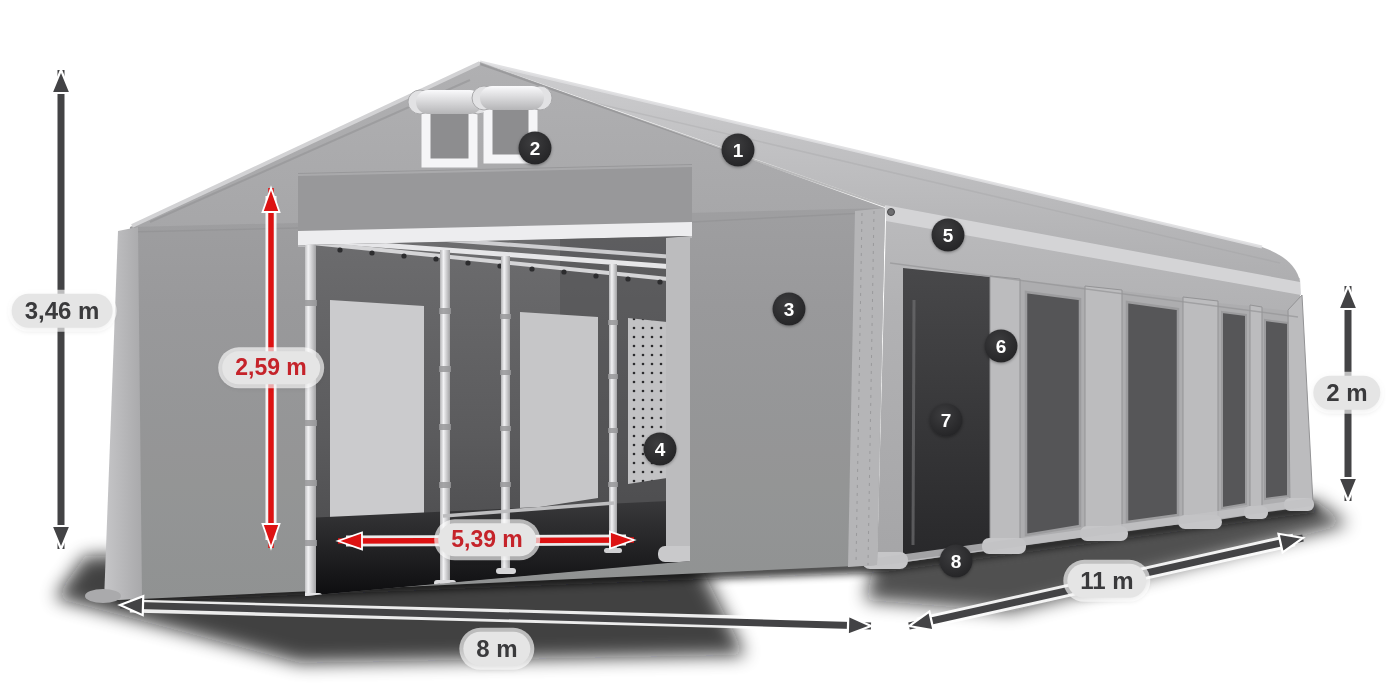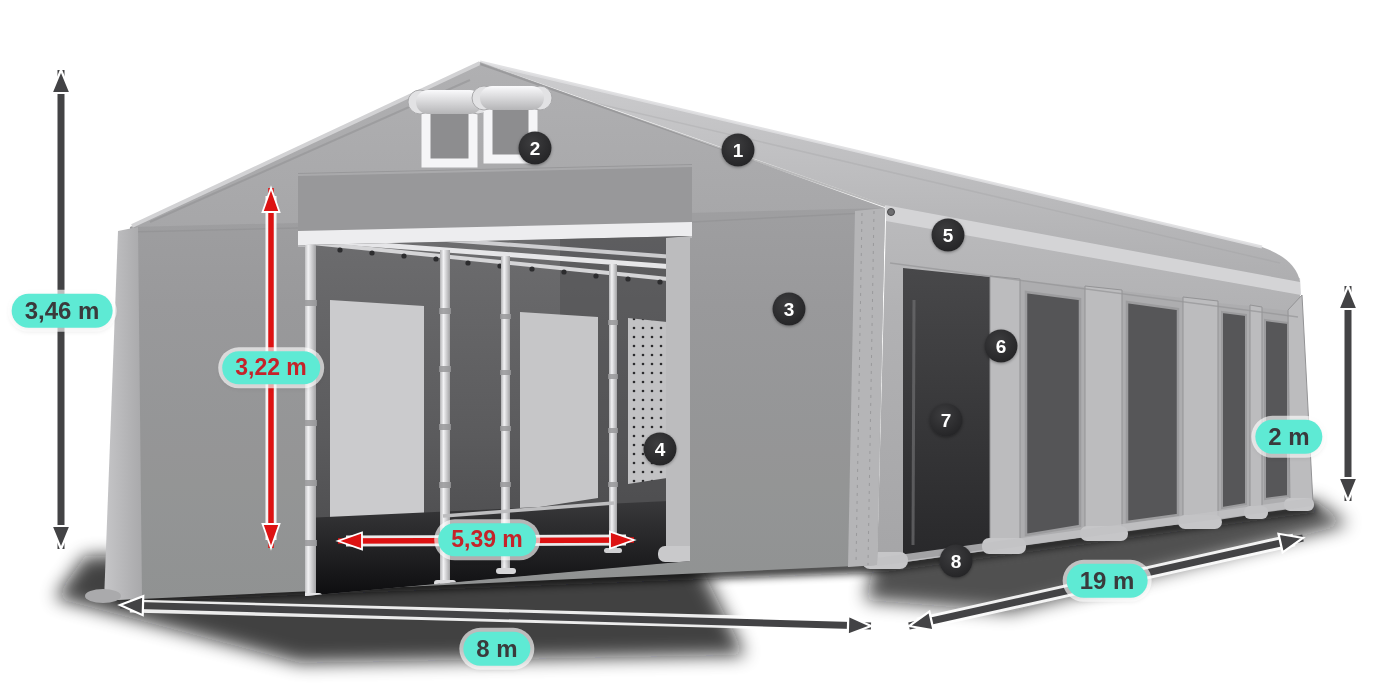--- a/index.html
+++ b/index.html
@@ -1,21 +1,21 @@
 <!DOCTYPE html>
 <html><head>
 <meta charset="utf-8">
 <style>
   html,body{margin:0;padding:0;background:#fff;}
   body{width:1400px;height:700px;overflow:hidden;font-family:"Liberation Sans",sans-serif;}
   .stage{position:relative;width:1400px;height:700px;}
   .stage svg{position:absolute;left:0;top:0;}
   .dim-label{
     position:absolute;transform:translate(-50%,-50%);
-    background:#5eead4;border-radius:22px;padding:4px 13px;
+    background:#e5e5e5;border-radius:22px;padding:4px 13px;
     font-weight:bold;font-size:24px;line-height:1.1;color:#3a3a3c;white-space:nowrap;
     box-shadow:0 0 0 4px rgba(255,255,255,.65),0 2px 6px rgba(0,0,0,.18);
   }
   .dim-label.red{color:#c5232a;font-size:23px;}
   .marker{
     position:absolute;width:33px;height:33px;border-radius:50%;
     transform:translate(-50%,-50%);
     background:radial-gradient(circle at 42% 35%, #3d3d3f 0%, #252527 75%);
     color:#fff;font-weight:bold;font-size:19px;
     display:flex;align-items:center;justify-content:center;
@@ -262,25 +262,25 @@
       <line x1="271" y1="188" x2="271" y2="548" stroke="#dd1212" stroke-width="5.5" marker-start="url(#mRed)" marker-end="url(#mRed)"></line>
     </g>
     <g>
       <line x1="346" y1="541" x2="626" y2="540" stroke="#ffffff" stroke-width="11" opacity="0.9"></line>
       <line x1="338" y1="541" x2="634" y2="540" stroke="#dd1212" stroke-width="5.5" marker-start="url(#mRed)" marker-end="url(#mRed)"></line>
     </g>
   </g>
 </svg>
 
 <div class="dim-label" style="left:62px;top:311px;">3,46 m</div>
-<div class="dim-label red" style="left:271px;top:368px;">3,22 m</div>
+<div class="dim-label red" style="left:271px;top:368px;">2,59 m</div>
 <div class="dim-label red" style="left:487px;top:540px;">5,39 m</div>
 <div class="dim-label" style="left:497px;top:649px;">8 m</div>
-<div class="dim-label" style="left:1107px;top:581px;">19 m</div>
-<div class="dim-label" style="left:1289px;top:393px;margin-top:44px;">2 m</div>
+<div class="dim-label" style="left:1107px;top:581px;">11 m</div>
+<div class="dim-label" style="left:1347px;top:393px;">2 m</div>
 
 <div class="marker" style="left:738px;top:150px;">1</div>
 <div class="marker" style="left:535px;top:148px;">2</div>
 <div class="marker" style="left:789px;top:309px;">3</div>
 <div class="marker" style="left:660px;top:449px;">4</div>
 <div class="marker" style="left:948px;top:235px;">5</div>
 <div class="marker" style="left:1001px;top:346px;">6</div>
 <div class="marker" style="left:946px;top:420px;">7</div>
 <div class="marker" style="left:956px;top:561px;">8</div>
 

